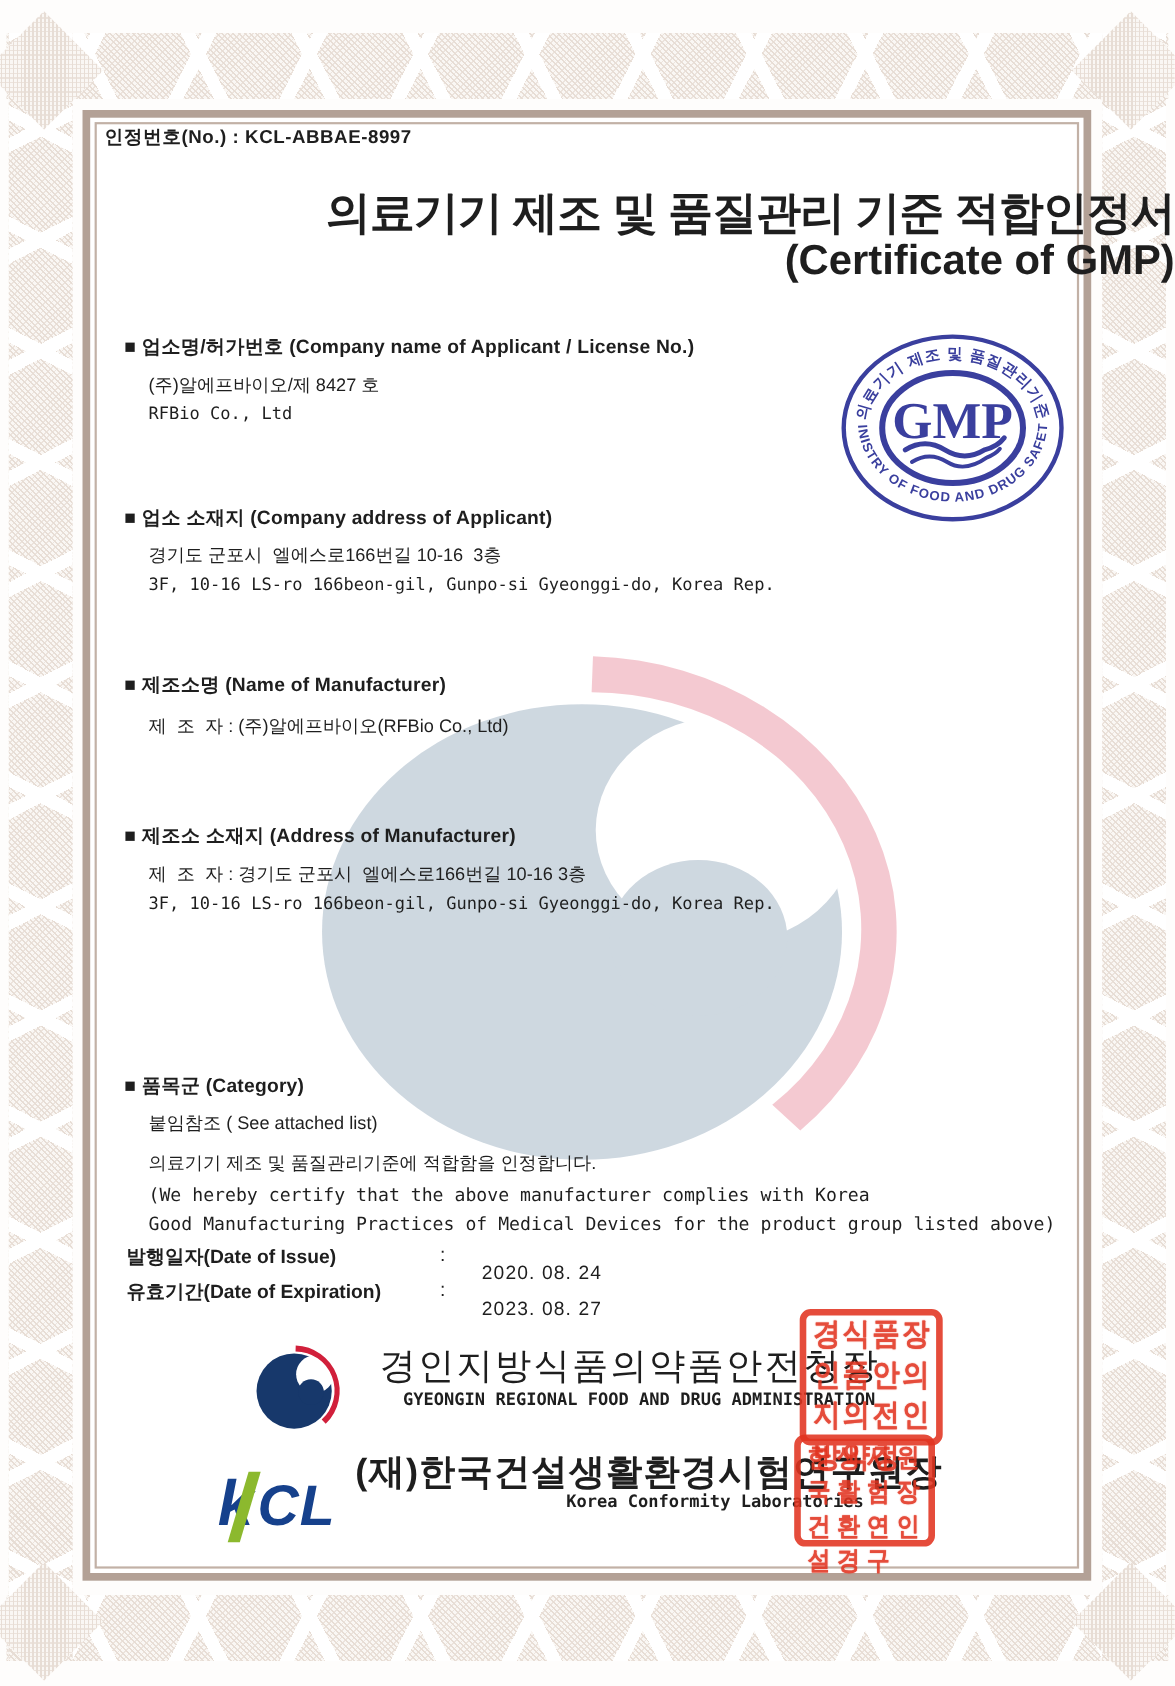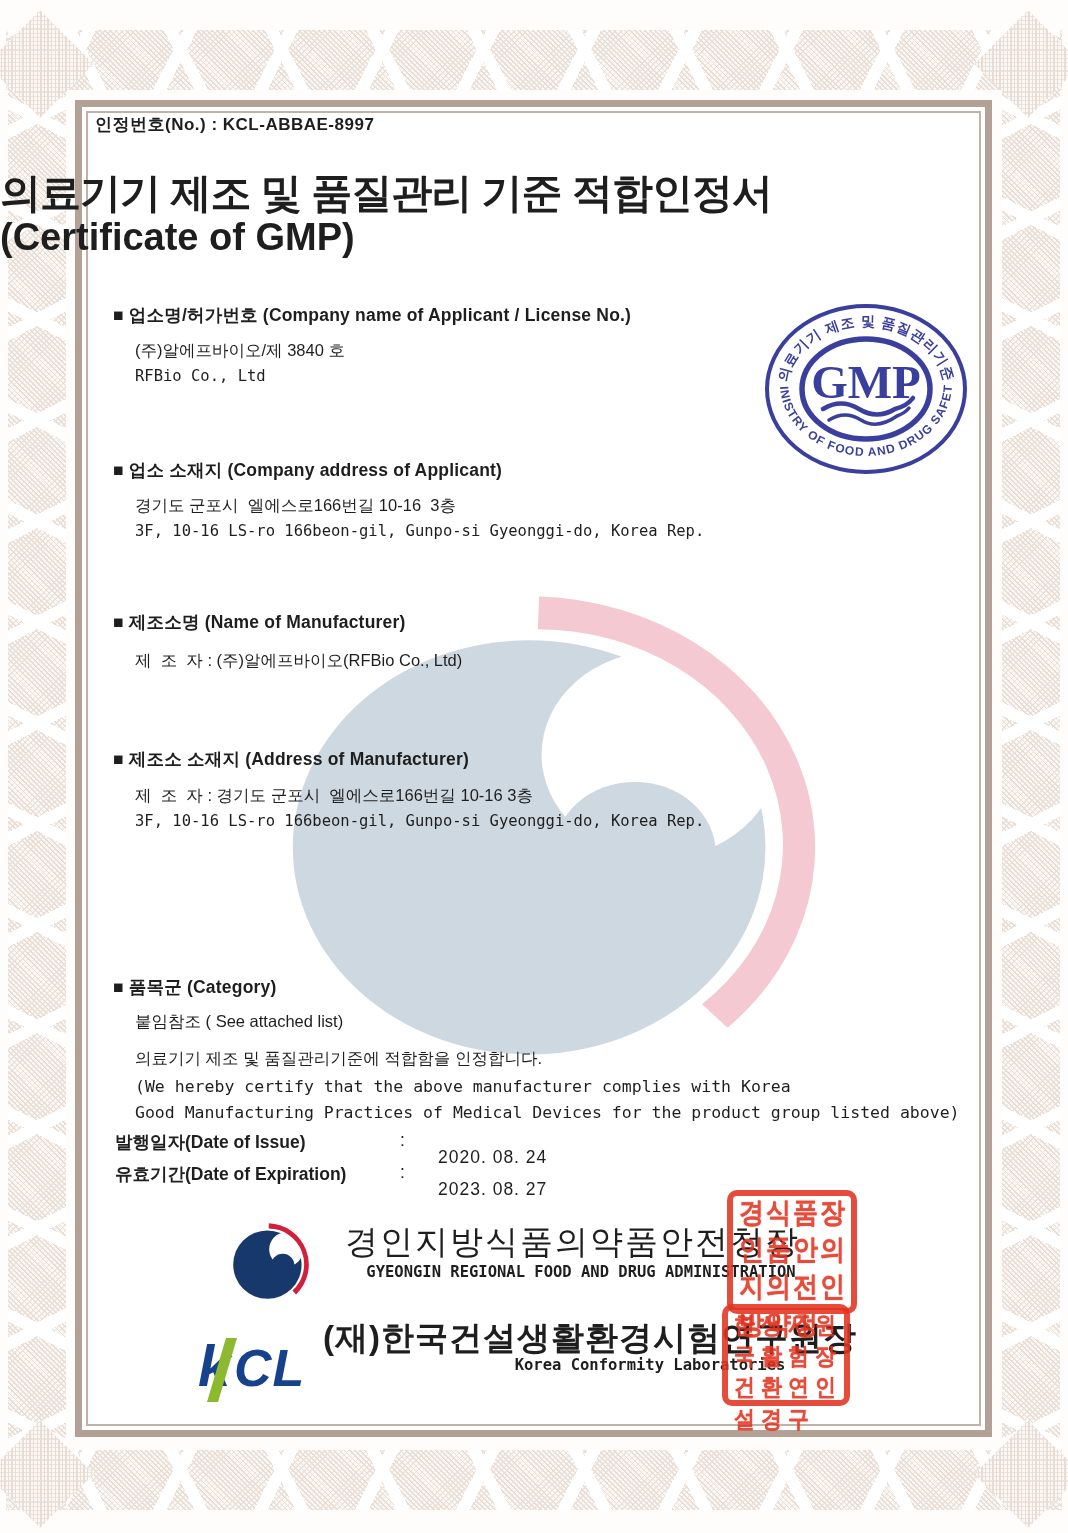--- a/index.html
+++ b/index.html
@@ -49,22 +49,22 @@
     position:absolute; inset:4px; border:2px solid #c2b1a6;
   }
 
   
   .watermark{position:absolute; left:243px; top:553px; width:622px; height:545px; z-index:1; opacity:.95;}
 
   
   .content{position:absolute; inset:0; z-index:2;}
   .abs{position:absolute; white-space:pre-wrap;}
   .certno{left:95px; top:113px; font-size:17px; font-weight:600; letter-spacing:.5px;}
-  .title-ko{left:0; top:166px; width:100%; text-align:left; font-size:41px; font-weight:800; letter-spacing:-1px;}
-  .title-en{left:0; top:216px; width:100%; text-align:left; font-size:38px; font-weight:800;}
+  .title-ko{left:0; top:166px; width:100%; text-align:right; font-size:41px; font-weight:800; letter-spacing:-1px;}
+  .title-en{left:0; top:216px; width:100%; text-align:right; font-size:38px; font-weight:800;}
   .sec-h{left:113px; font-size:17.5px; font-weight:700; letter-spacing:.2px;}
   .sec-l{left:135px; font-size:16.5px; line-height:26px;}
   .mono{font-family:"DejaVu Sans Mono", monospace; font-size:15.5px;}
   .stmt{left:135px; font-size:16.5px; line-height:27px;}
   .date-row{left:115px; display:flex; font-size:17.5px; font-weight:700;}
   .date-label{width:285px;}
   .date-colon{width:38px; font-weight:400;}
   .date-value{font-weight:500; letter-spacing:1px;margin-top:17px;}
 
   
@@ -122,21 +122,21 @@
   </svg>
 
   <div class="content">
 
     <div class="abs certno">인정번호(No.) : KCL-ABBAE-8997</div>
 
     <div class="abs title-ko">의료기기 제조 및 품질관리 기준 적합인정서</div>
     <div class="abs title-en">(Certificate of GMP)</div>
 
     <div class="abs sec-h" style="top:303px">■ 업소명/허가번호 (Company name of Applicant / License No.)</div>
-    <div class="abs sec-l" style="top:337px">(주)알에프바이오/제 3840 호</div>
+    <div class="abs sec-l" style="top:337px">(주)알에프바이오/제 8427 호</div>
     <div class="abs sec-l mono" style="top:363px">RFBio Co., Ltd</div>
 
     <svg class="gmp-seal" viewBox="0 0 207 174">
       <defs>
         <path id="arcTop" d="M 24 88 A 79 64 0 0 1 182 88"></path>
         <path id="arcBot" d="M 17 82 A 86 72 0 0 0 189 82"></path>
       </defs>
       <ellipse cx="103" cy="87" rx="99" ry="83" fill="#ffffff" stroke="#3a3f9e" stroke-width="4"></ellipse>
       <text font-size="14" font-weight="bold" fill="#3a3f9e" font-family="Liberation Sans, sans-serif" letter-spacing="1">
         <textPath href="#arcTop" startOffset="50%" text-anchor="middle">의료기기 제조 및 품질관리기준</textPath>

